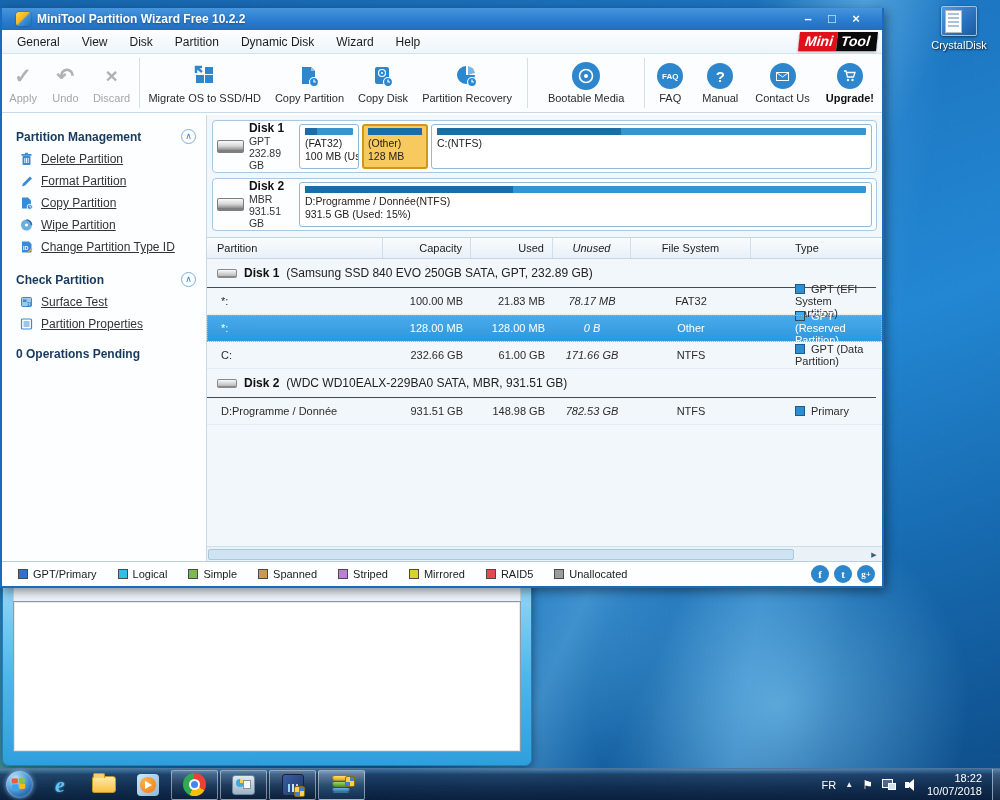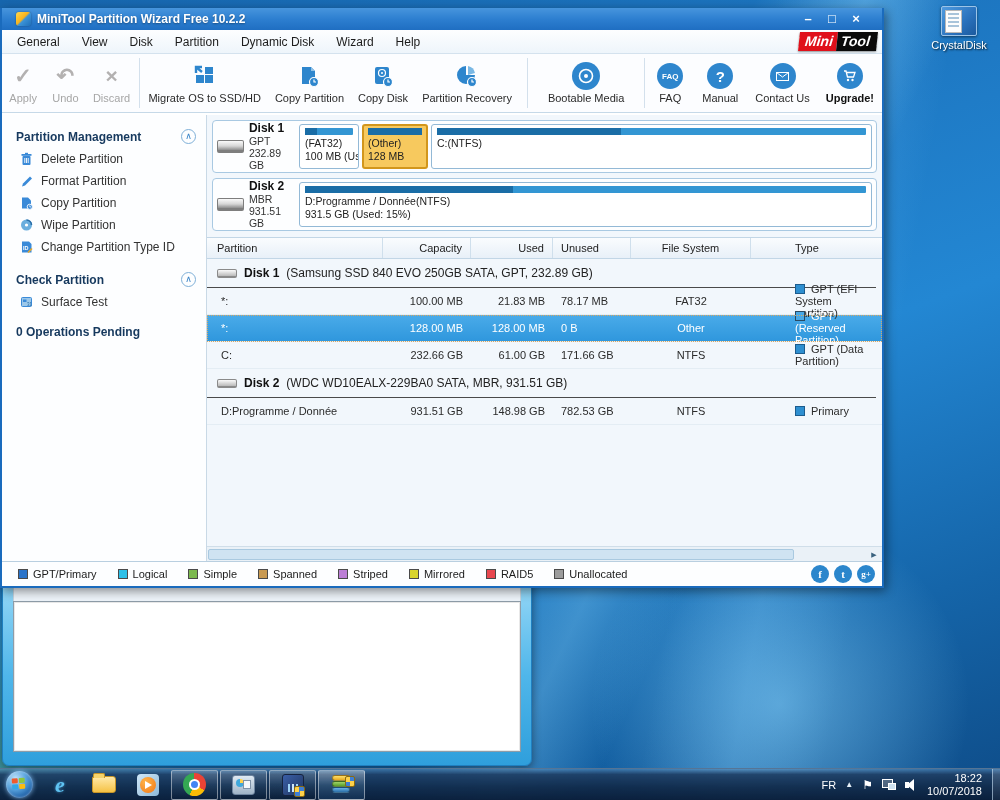--- a/index.html
+++ b/index.html
@@ -65,21 +65,21 @@
 
   
   .appbody { position:absolute; top:107px; bottom:25px; left:0; right:0; display:flex; }
 
   
   .sidebar { width:205px; background:#fdfeff; border-right:1px solid #c9d9e6; padding:10px 0 0 0; overflow:hidden; }
   .side-head { display:flex; align-items:center; padding:4px 10px 4px 14px; cursor:pointer; }
   .side-head .sh-t { flex:1; font-size:12px; font-weight:bold; color:#16395e; }
   .side-head .chev { width:15px; height:15px; border:1px solid #7fb0d8; border-radius:50%; color:#3a85c8;
      font-size:9px; line-height:13px; text-align:center; }
-  .side-item { display:flex; align-items:center; gap:8px; padding:4px 6px 4px 18px; font-size:12px; color:#333; cursor:pointer; }
+  .side-item { display:flex; align-items:center; gap:8px; padding:4px 6px 4px 18px; font-size:12px; color:#333; cursor:pointer;text-decoration:underline; }
   .side-item svg { flex:0 0 auto; }
   .pending { padding:12px 14px; font-size:12px; font-weight:bold; color:#16395e; }
 
   
   .main { flex:1; position:relative; background:#f2f7fc; overflow:hidden; }
   .disk-panel { margin:5px 5px 0 5px; height:53px; background:#fdfeff; border:1px solid #a9c9e2; border-radius:4px;
      display:flex; align-items:stretch; padding:3px 4px; cursor:pointer; }
   .disk-info { width:82px; display:flex; align-items:center; gap:5px; }
   .hdd { width:27px; height:13px; border-radius:2px; background:linear-gradient(180deg,#fafafa 0%,#d7d7d7 55%,#8f8f8f 100%);
      border:1px solid #7e7e7e; border-bottom-width:3px; }
@@ -94,21 +94,21 @@
   .pblock.sel { background:#f7c95e; border:2px solid #d2961c; padding:1px 4px; }
 
   
   .ptable { margin-top:6px; }
   .thead { height:22px; display:flex; background:linear-gradient(180deg,#fafcfe,#e8f0f8);
      border-top:1px solid #c2d6e6; border-bottom:1px solid #c2d6e6; }
   .th { font-size:11px; color:#1c1c1c; padding:4px 8px 0 8px; border-right:1px solid #cfdfec; cursor:pointer; }
   .col-p  { width:176px; padding-left:10px; }
   .col-c  { width:88px;  text-align:right; }
   .col-u  { width:82px;  text-align:right; }
-  .col-un { width:78px;  text-align:left; }
+  .col-un { width:78px;  text-align:center;font-style:italic; }
   .col-fs { width:120px; text-align:center; }
   .col-t  { flex:1; border-right:none;margin-left:36px; }
   .grow { height:29px; display:flex; align-items:center; gap:7px; padding-left:10px;
      border-bottom:1px solid #4a4a4a; margin-right:6px; cursor:pointer; }
   .grow .gb { font-size:12px; font-weight:bold; color:#111; }
   .grow .gr { font-size:12px; color:#222; }
   .drow { height:27px; display:flex; align-items:center; font-size:11px; color:#2b2b2b; border-bottom:1px solid #e4edf4; cursor:pointer; }
   .drow > div { padding:0 8px; }
   .drow .col-p { padding-left:14px; }
   .tsq { display:inline-block; width:10px; height:10px; background:#2e8fd0; border:1px solid #1c5c8e; margin-right:6px; vertical-align:-1px; }
@@ -409,20 +409,29 @@
         <div class="side-item">
           <span>
               <svg width="13" height="14">
                 <rect x="1.5" y="2.5" width="10" height="9" rx="1" fill="#9cc8ea" stroke="#3a8ad8"></rect>
                 <rect x="3" y="4.5" width="3.5" height="2.5" fill="#3a8ad8"></rect>
                 <text x="7" y="10.5" font-size="4.5" fill="#2a6ea8">31</text>
               </svg>
             </span>
           <span>Surface Test</span>
         </div>
+        <div class="side-item">
+          <span>
+              <svg width="13" height="14">
+                <rect x="1.5" y="2" width="10" height="10" rx="1" fill="#fff" stroke="#3a8ad8" stroke-width="1.2"></rect>
+                <path d="M3.5 5 h6 M3.5 7 h6 M3.5 9 h6" stroke="#3a8ad8" stroke-width="1"></path>
+              </svg>
+            </span>
+          <span>Partition Properties</span>
+        </div>
 
         <div class="pending">0 Operations Pending</div>
       </div>
 
       <div class="main">
 
         <div class="disk-panel">
           <div class="disk-info">
             <div class="hdd"></div>
             <div class="dmeta">

